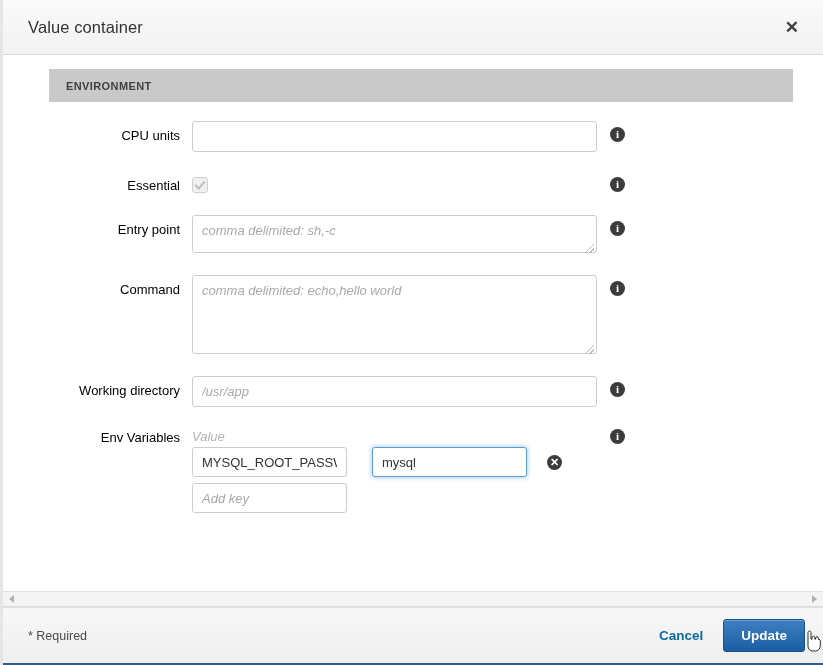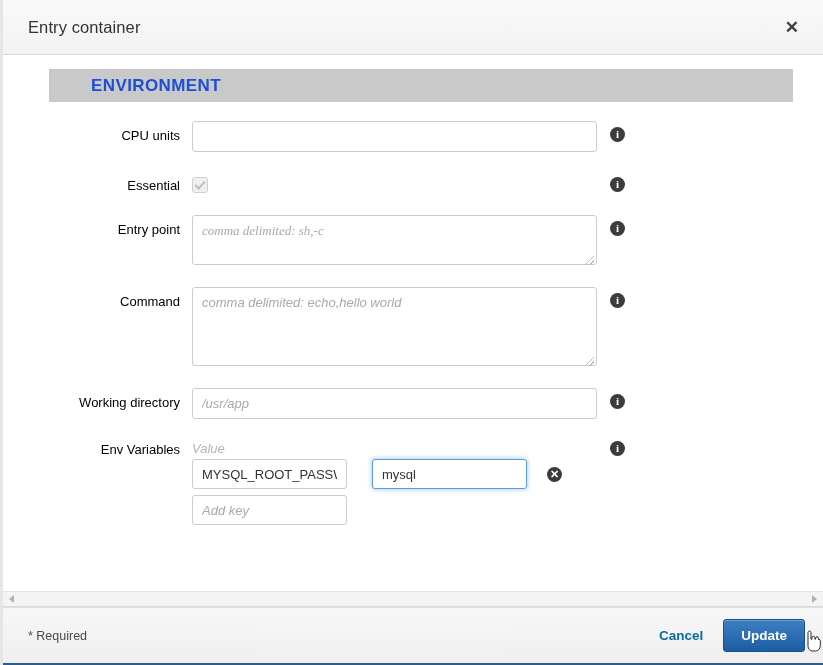--- a/index.html
+++ b/index.html
@@ -70,25 +70,24 @@
   .section-header {
     margin: 0 30px 0 46px;
     background: #c9c9c9;
     height: 33px;
     display: flex;
     align-items: center;
     padding-left: 17px;
     box-sizing: border-box;
   }
   .section-header-text {
-    font-size: 17px;
-    font-weight: bold;
-    color: #1d4ed8;
+    font-size: 11px;
+    font-weight: bold;
+    color: #404040;
     letter-spacing: 0.4px;
-    margin-left: 25px;
   }
 
   
   .form-row {
     display: flex;
     align-items: flex-start;
     margin-top: 19px;
   }
   .form-label {
     width: 189px;
@@ -128,21 +127,21 @@
     outline: none;
   }
   .inp::placeholder { color: #a9a9a9; font-style: italic; }
 
   textarea.inp {
     resize: none;
     overflow: hidden;
     line-height: 18px;
     padding-top: 6px;
   }
-  .ta-entry { height: 50px; font-family: Liberation Serif, serif; }
+  .ta-entry { height: 38px; }
   .ta-command { height: 79px; }
   .resize-grip {
     position: relative;
   }
   .resize-grip::after {
     content: "";
     position: absolute;
     right: 3px;
     bottom: 3px;
     width: 9px;
@@ -340,21 +339,21 @@
     pointer-events: none;
     z-index: 50;
   }
 </style>
 </head>
 <body>
 
 <div class="modal">
 
   <div class="titlebar">
-    <div class="title-text">Entry container</div>
+    <div class="title-text">Value container</div>
     <div class="close-btn">✕</div>
   </div>
 
   <div class="modal-body">
     <div class="body-inner">
 
       <div class="section-header">
         <span class="section-header-text">ENVIRONMENT</span>
       </div>
 

